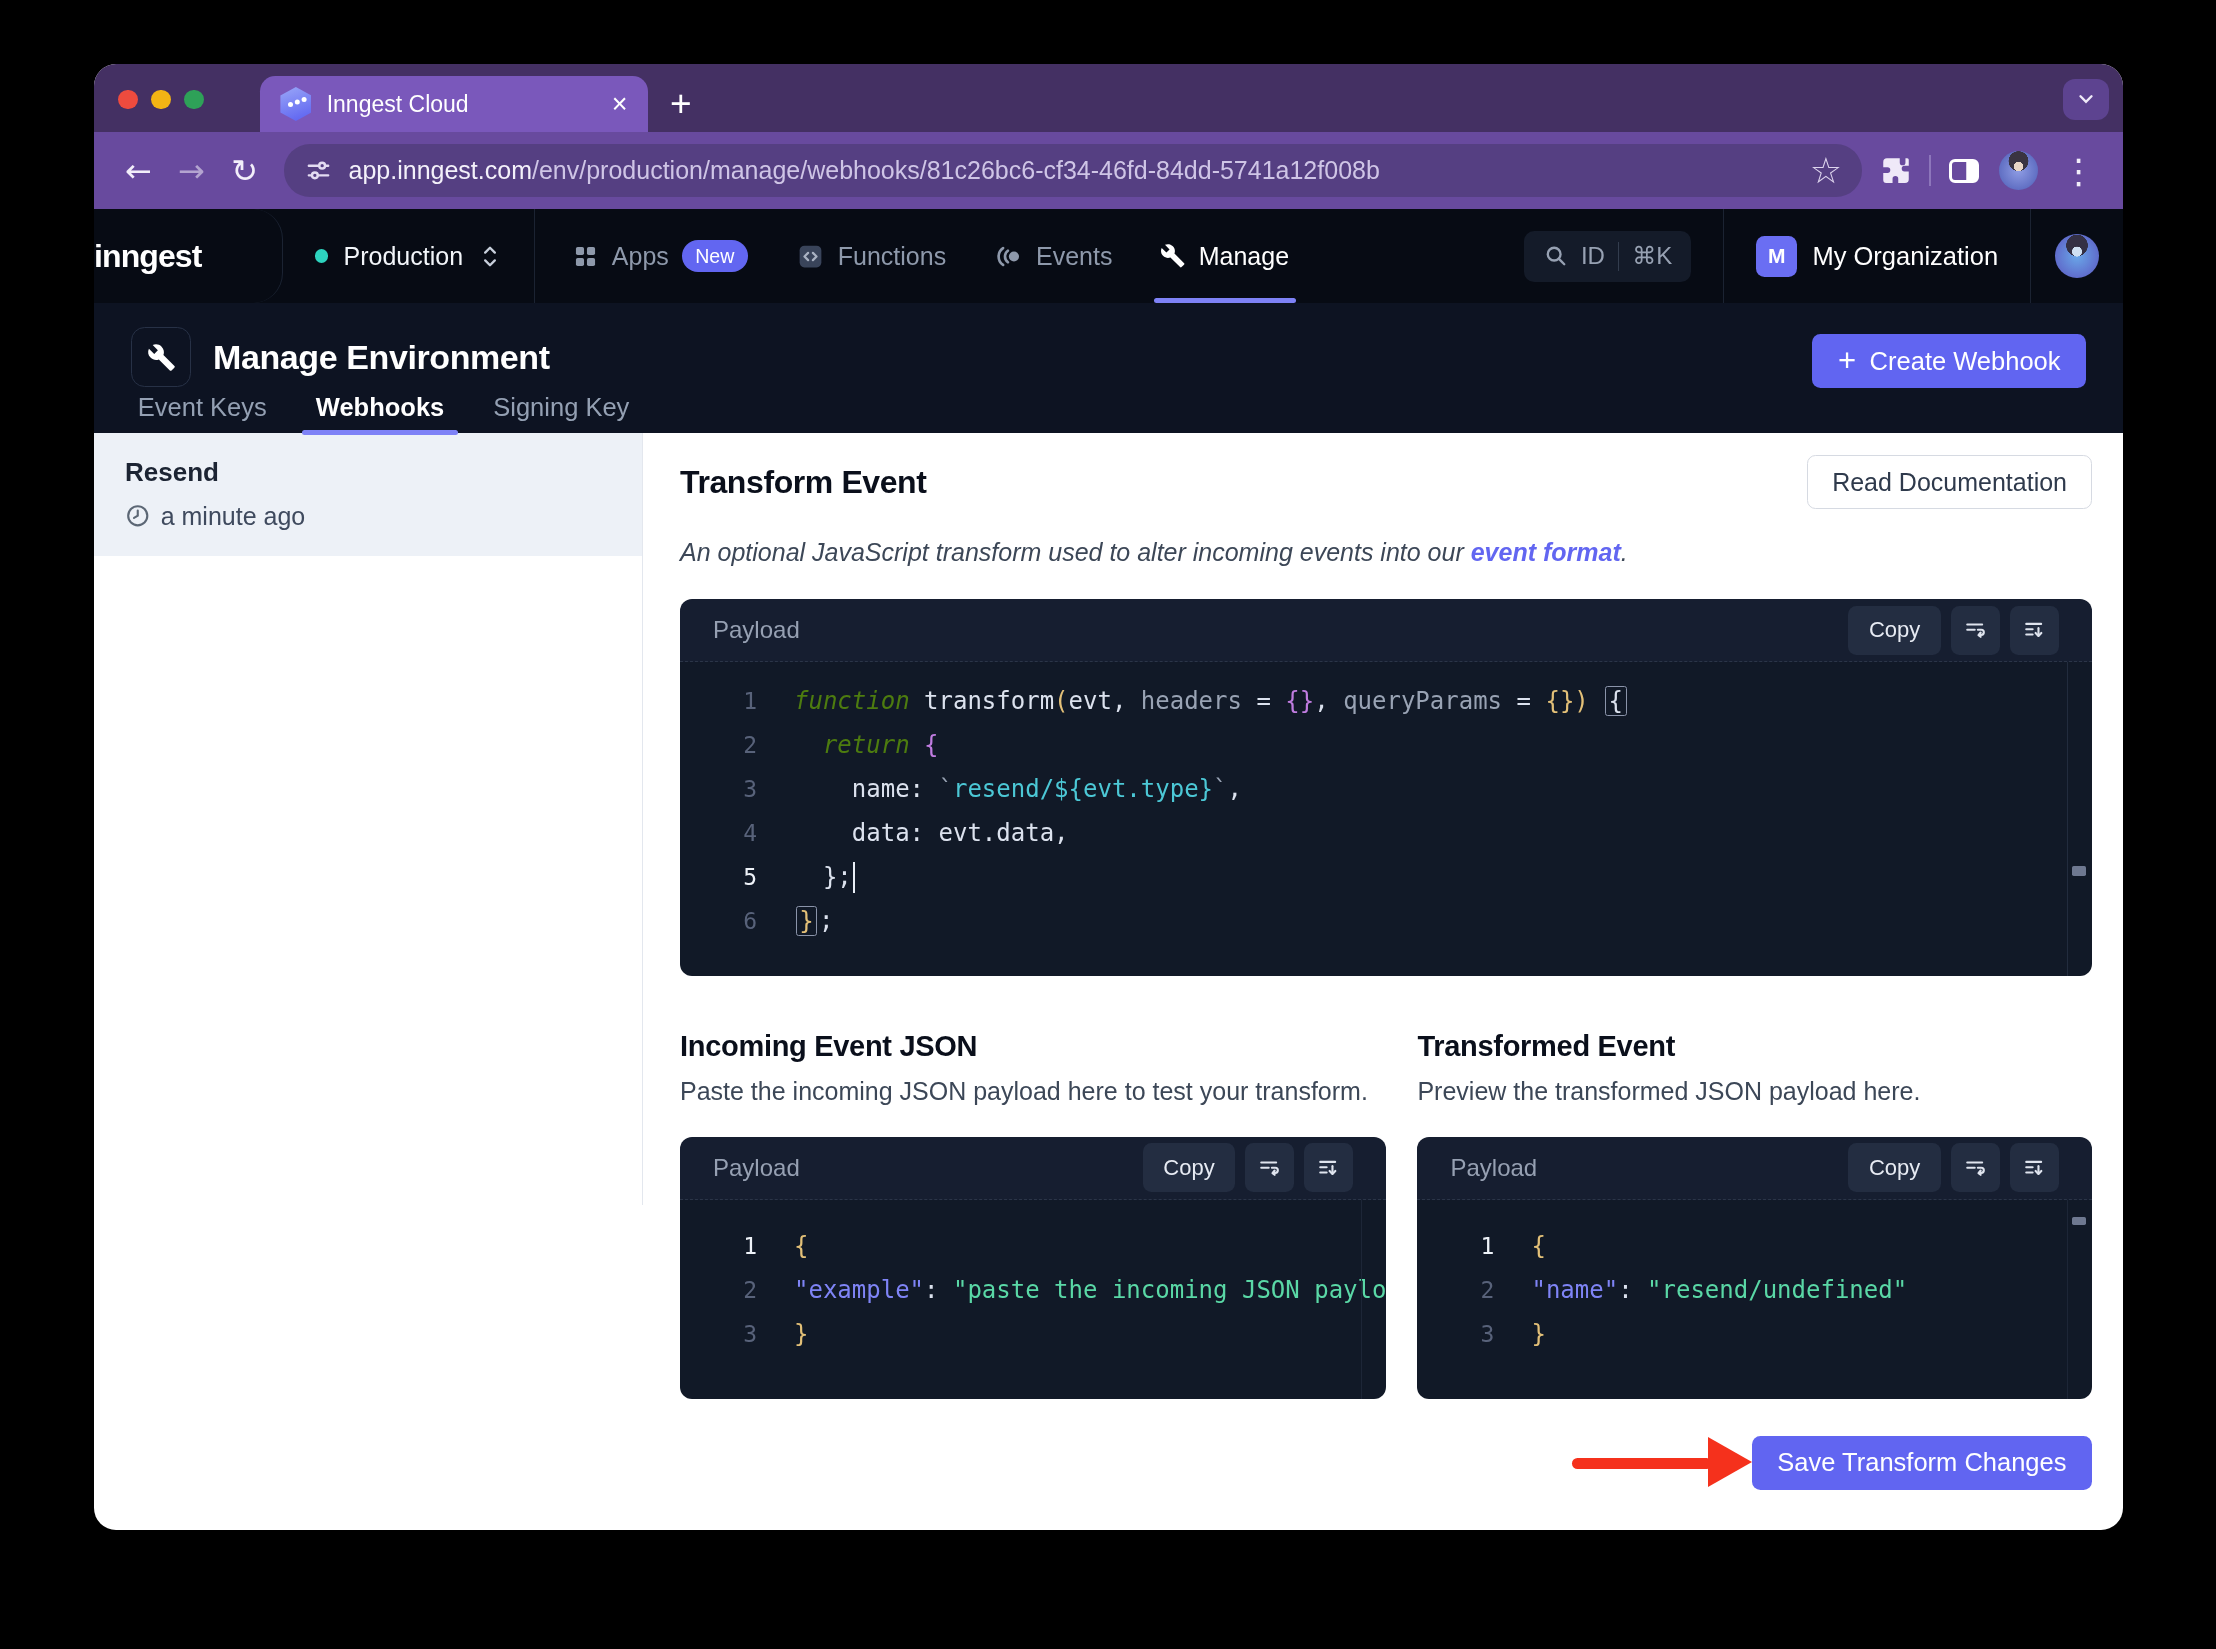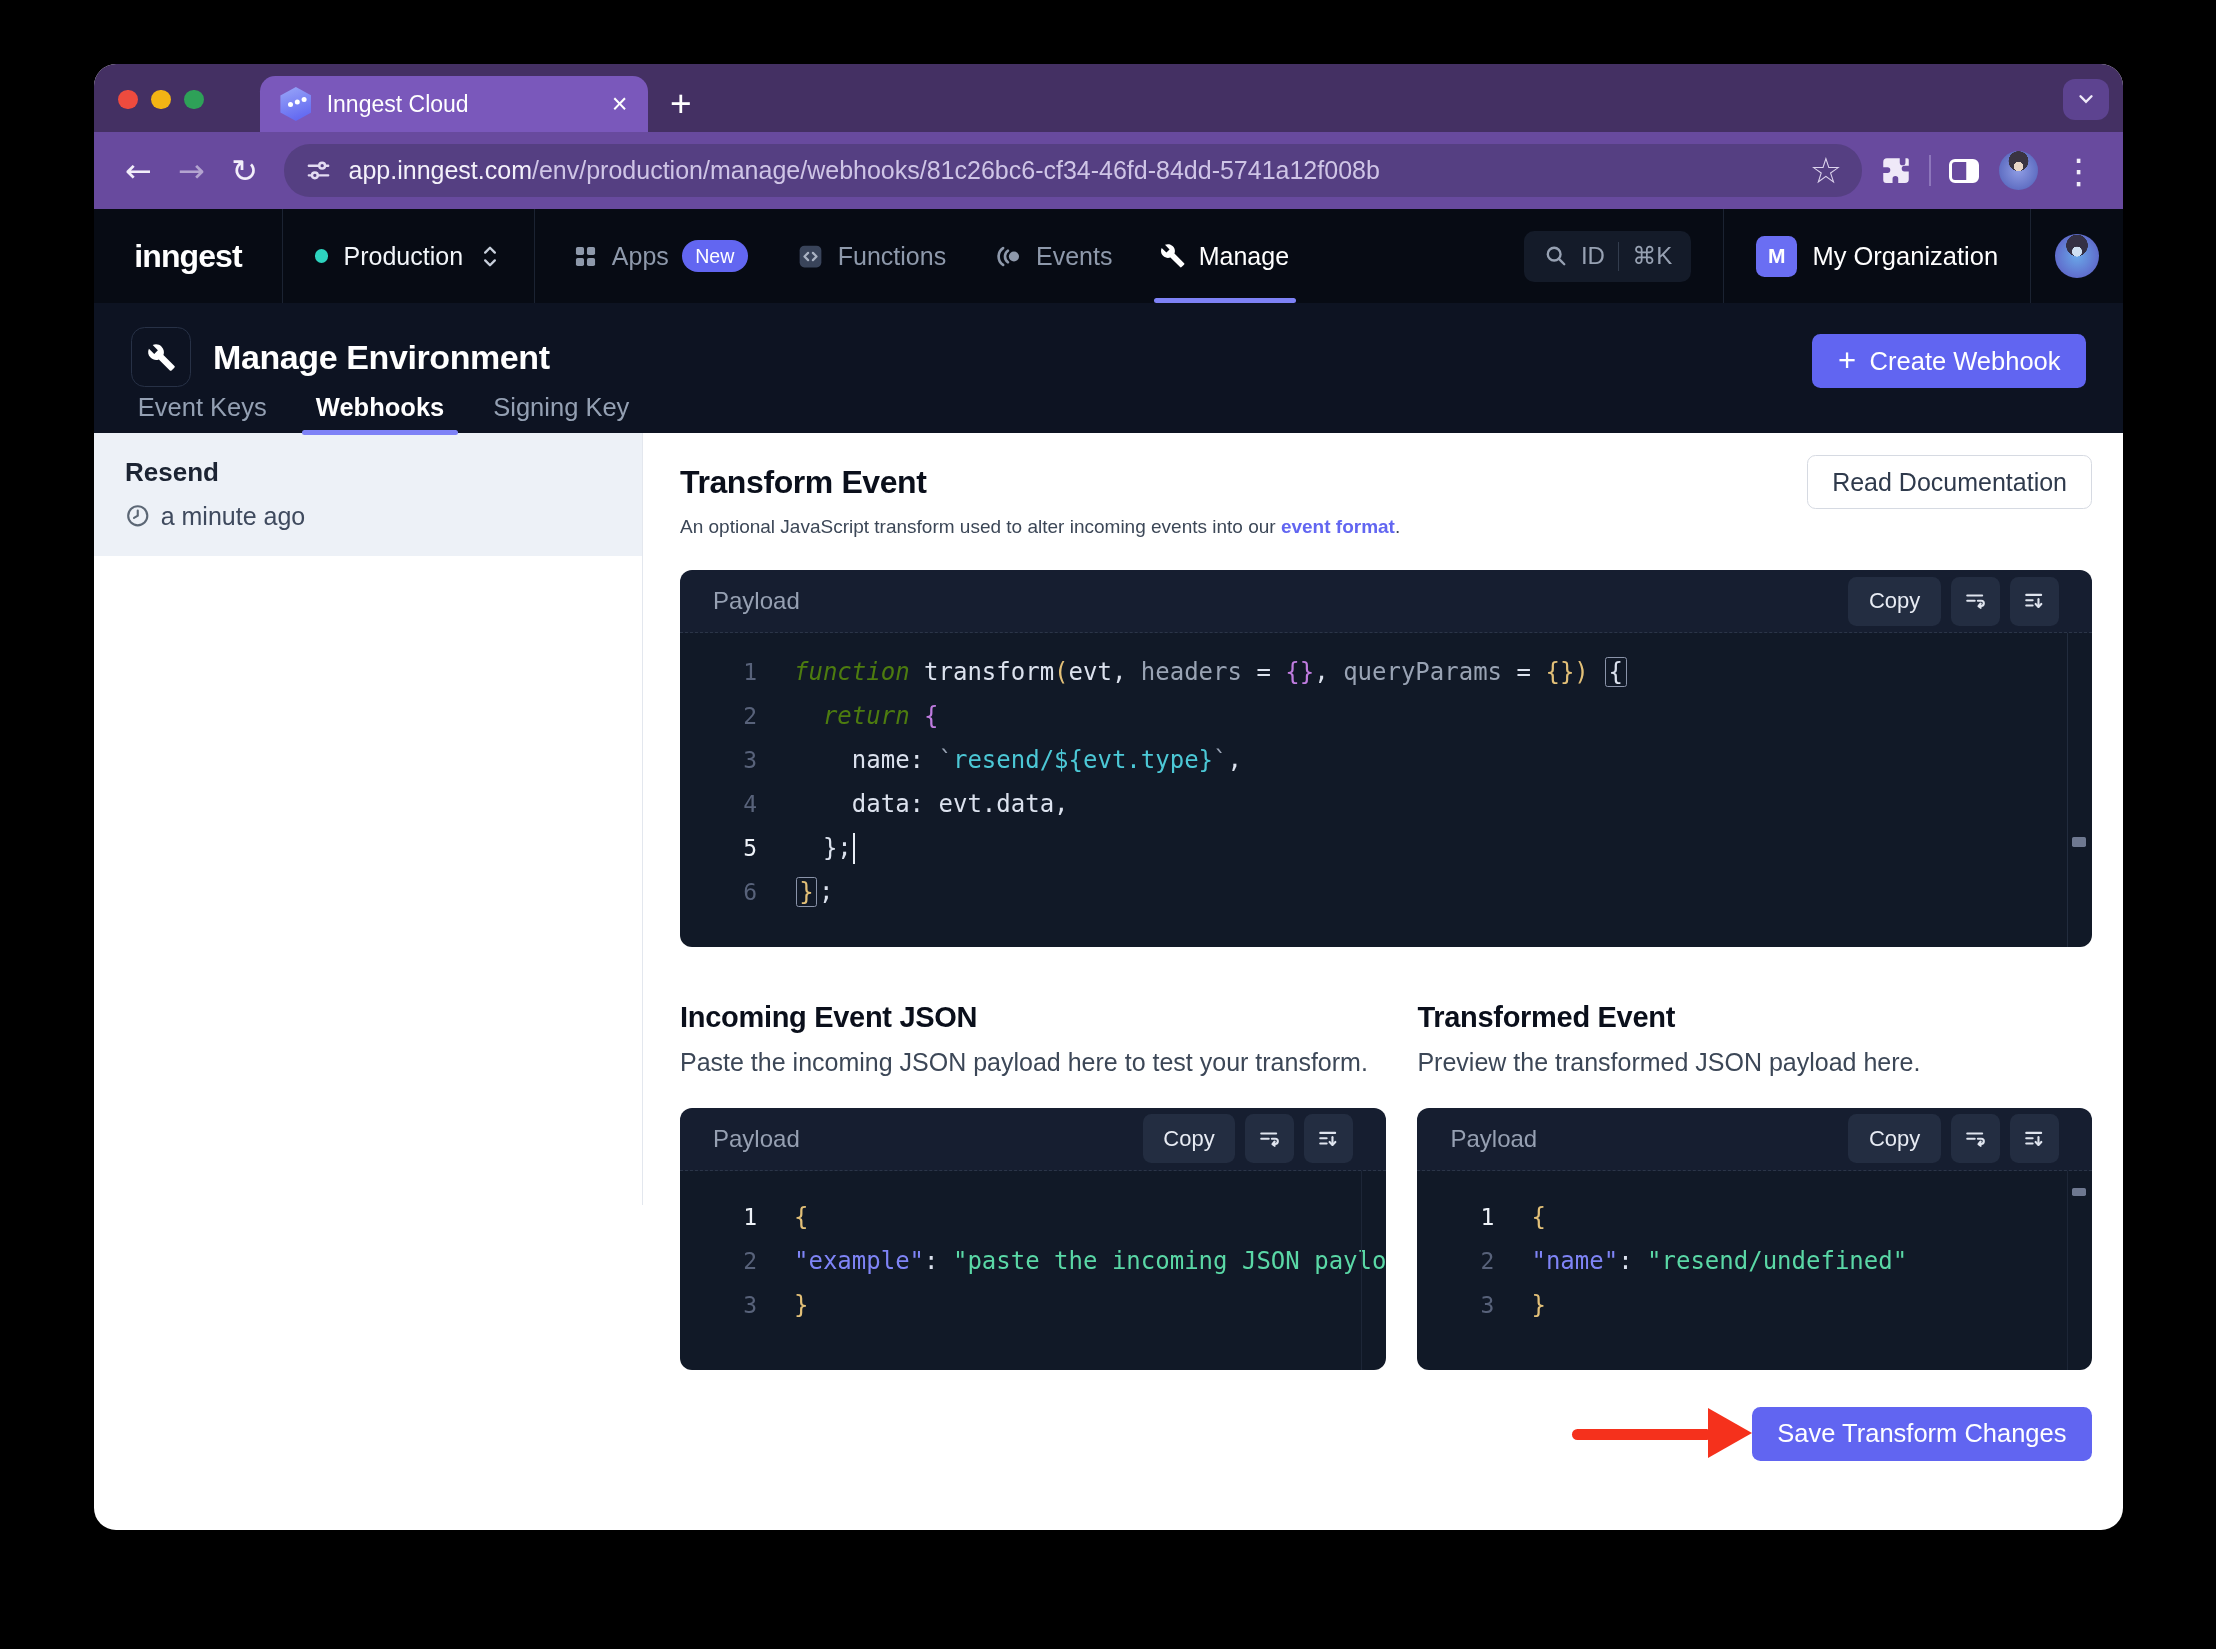--- a/index.html
+++ b/index.html
@@ -33,21 +33,21 @@
   .star{color:#ded5ee;font-size:36px;font-family:"DejaVu Sans",sans-serif;}
   .tb-div{width:1.7px;height:31px;background:#8d76bb;margin:0 10.2px;}
   .avatar{width:39px;height:39px;border-radius:50%;background:
     radial-gradient(circle at 50% 40%,#e8d5c4 0 15%,rgba(0,0,0,0) 16%),
     radial-gradient(circle at 50% 26%,#3a3440 0 28%,rgba(0,0,0,0) 29%),
     radial-gradient(circle,#8f9de4,#4c5bb5);margin:0 12px;}
   .kebab{color:#f2eefa;font-size:34px;padding:0 6.8px;font-family:"DejaVu Sans",sans-serif;}
 
   
   .appnav{height:94px;background:#070b14;display:flex;align-items:stretch;color:#8e99ab;position:relative;}
-  .logo-sec{width:189px;display:flex;align-items:center;justify-content:center;border-right:0.9px solid #1b2332;}
+  .logo-sec{width:189px;display:flex;align-items:center;border-right:0.9px solid #1b2332;border-radius:30px;}
   .logo{color:#fff;font-size:32px;font-weight:800;letter-spacing:-0.9px;}
   .env-sec{width:252px;display:flex;align-items:center;justify-content:center;gap:15.3px;border-right:0.9px solid #1b2332;}
   .env-dot{width:13.6px;height:13.6px;border-radius:50%;background:#2dd4bf;}
   .env-label{color:#f2f5f9;font-size:25px;}
   .nav-items{display:flex;align-items:stretch;padding-left:37px;gap:48px;}
   .nav-item{display:flex;align-items:center;gap:12.8px;font-size:25px;position:relative;}
   .nav-item.active{color:#fff;}
   .nav-item.active::after{content:"";position:absolute;left:-6.8px;right:-6.8px;bottom:0;height:5.1px;background:#7e82f6;border-radius:2.6px;}
   .badge-new{background:#6266f1;color:#fff;font-size:19.6px;padding:4.3px 13.6px;border-radius:850px;}
   .nav-right{margin-left:auto;display:flex;align-items:stretch;}
@@ -78,21 +78,21 @@
   .content{display:flex;height:772px;background:#fff;}
   .sidebar{width:549px;border-right:0.9px solid #e3e7ee;background:#fff;flex-shrink:0;}
   .side-item{background:#edf1f7;padding:24px 31px 25.5px;}
   .side-name{font-size:26px;font-weight:700;color:#1c2433;}
   .side-time{margin-top:13.6px;display:flex;gap:10.2px;color:#3f4a5e;font-size:25px;align-items:center;}
   .main{flex:1;padding:22px 31px 0 37px;min-width:0;}
 
   .sect-head{display:flex;justify-content:space-between;align-items:flex-start;}
   .h-transform{font-size:32px;font-weight:800;color:#0a0f1b;letter-spacing:-0.4px;margin-top:8.5px;}
   .read-docs{height:54px;border:0.9px solid #d6dae2;border-radius:8.5px;font-size:25px;color:#2f3a4c;display:flex;align-items:center;padding:0 24px;background:#fff;}
-  .desc{margin-top:7px;font-size:19px;color:#3c4757;}
+  .desc{margin-top:29px;font-size:25px;color:#3c4757;font-style:italic;}
   .desc .lnk{color:#6266f1;font-weight:700;}
 
   .panel{border-radius:12px;overflow:hidden;position:relative;}
   .panel-head{background:#161e30;height:63px;display:flex;align-items:center;padding:0 33px;border-bottom:0.9px dashed #2b3548;}
   .panel-title{color:#96a0b2;font-size:24px;}
   .panel-actions{margin-left:auto;display:flex;gap:10.2px;}
   .copy-btn{background:#232d41;color:#e7ebf3;font-size:22px;height:49px;padding:0 20.4px;border-radius:8.5px;display:flex;align-items:center;}
   .icon-btn{width:49px;height:49px;background:#232d41;border-radius:8.5px;display:grid;place-items:center;}
 
   .editor{margin-top:32px;}

